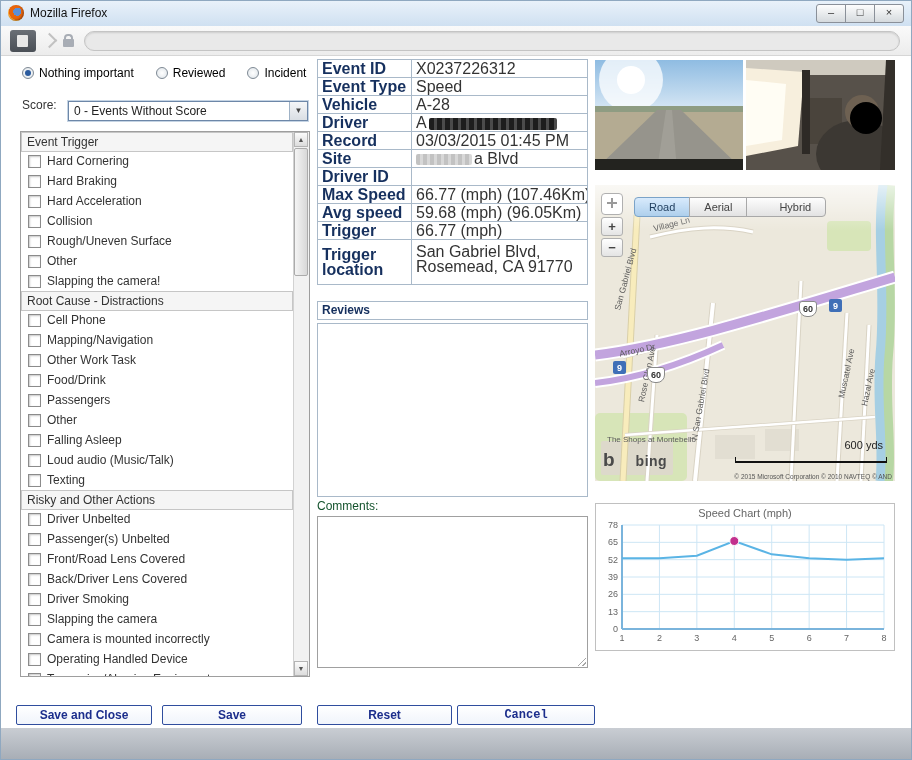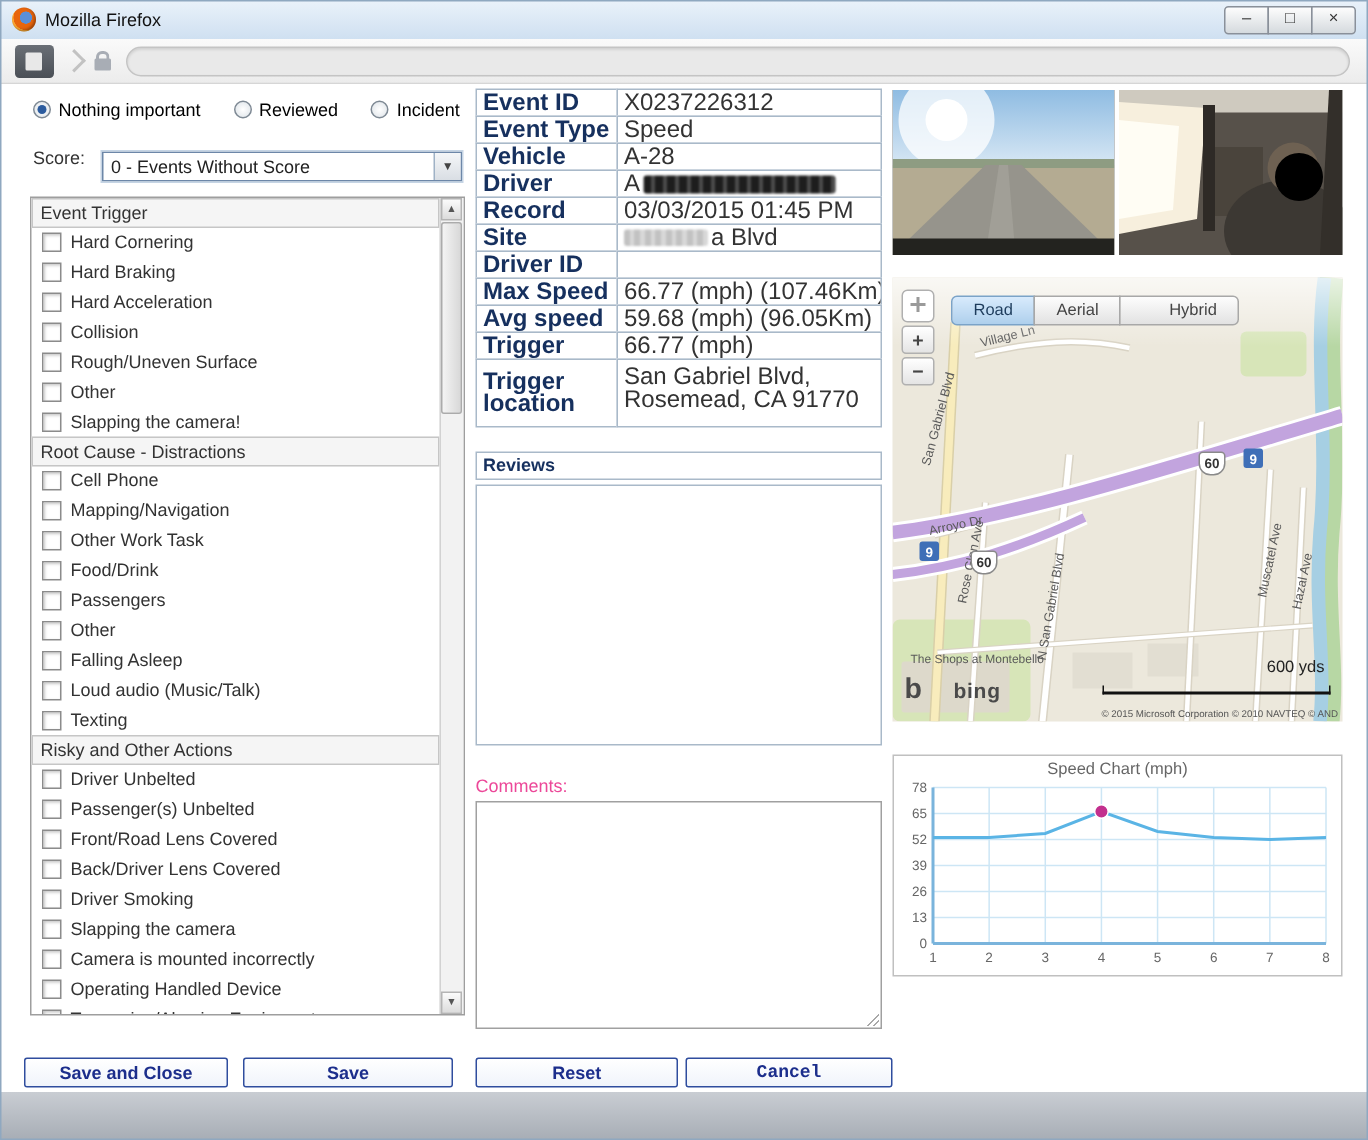--- a/index.html
+++ b/index.html
@@ -76,21 +76,21 @@
   .fval{width:177px;margin-left:-1px;color:#333;height:19px;line-height:16px;white-space:nowrap;}
   .frow.tall .flabel{height:46px;line-height:15px;display:flex;align-items:center;}
   .frow.tall .fval{height:46px;white-space:normal;line-height:15px;padding-top:4px;}
   .redact-dark{display:inline-block;vertical-align:middle;width:128px;height:12px;margin-left:2px;border-radius:2px;
     background:repeating-linear-gradient(90deg,#1d1d1d 0 5px,#4b4b4b 5px 8px);filter:blur(.6px);}
   .redact-light{display:inline-block;vertical-align:middle;width:56px;height:11px;margin-right:2px;border-radius:2px;
     background:repeating-linear-gradient(90deg,#c2c2c2 0 4px,#d8d8d8 4px 7px);filter:blur(.7px);}
   .reviews-hd{margin-top:16px;width:271px;height:19px;border:1px solid #a9b9c9;box-sizing:border-box;
     font-size:12px;font-weight:bold;color:#16305e;padding:1px 4px;line-height:15px;}
   .reviews-box{width:271px;height:174px;border:1px solid #a9b9c9;box-sizing:border-box;margin-top:3px;background:#fff;}
-  .comments-label{margin-top:20px;font-size:12px;color:#ec4899;}
+  .comments-label{margin-top:2px;font-size:12px;color:#14532d;}
   .comments-box{position:relative;width:271px;height:152px;border:1px solid #a0a0a0;box-sizing:border-box;
     margin-top:3px;background:#fff;}
   .grip{position:absolute;right:1px;bottom:1px;width:10px;height:10px;
     background:repeating-linear-gradient(-45deg,transparent 0 2px,#a8a8a8 2px 3px);
     clip-path:polygon(100% 0,100% 100%,0 100%);}
 
   
   .cams{position:absolute;left:595px;top:4px;display:flex;}
   .cam{width:148px;height:110px;margin-right:3px;overflow:hidden;background:#888;}
   .cam:last-child{width:149px;margin-right:0;}

